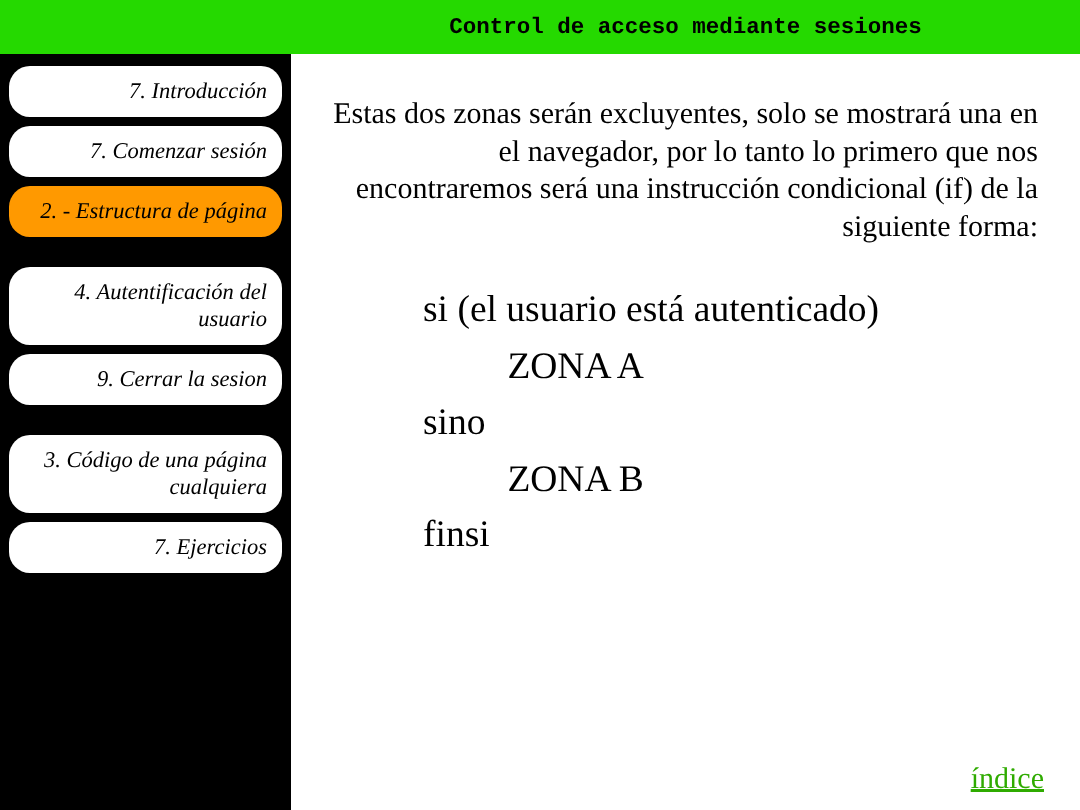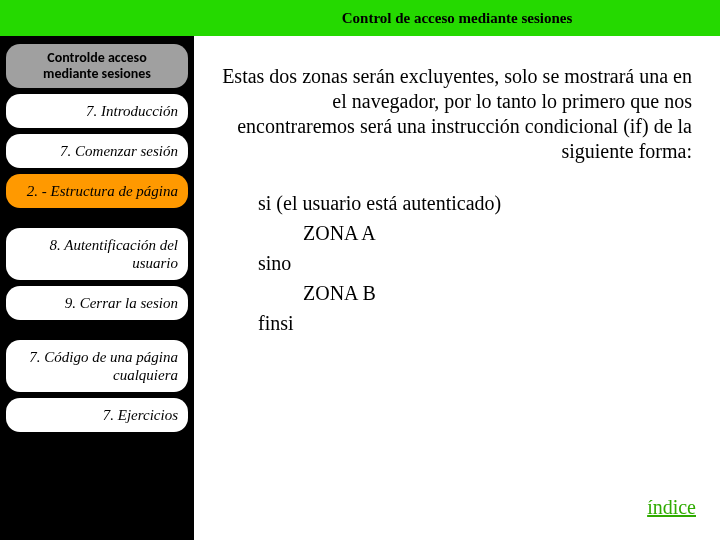--- a/index.html
+++ b/index.html
@@ -15,21 +15,21 @@
     width: 720px;
     height: 36px;
     background: #25d900;
     display: flex;
     align-items: center;
   }
   .header-inner {
     margin-left: 194px;
     width: 526px;
     text-align: center;
-    font-family: Liberation Serif, serif;
+    font-family: Liberation Mono, monospace;
     font-weight: bold;
     font-size: 15px;
     color: #000;
   }
   .container {
     display: flex;
     width: 720px;
     height: 504px;
   }
   .sidebar {
@@ -73,70 +73,66 @@
     position: relative;
     font-size: 20px;
     color: #000;
     line-height: 1.25;
   }
   .para1 {
     margin-bottom: 24px;
     text-align: right;
   }
   .pseudo {
-    margin-left: 36px;
-    font-size: 20px;
+    margin-left: 60px;
+    font-size: 25px;
     line-height: 1.5;
     white-space: pre;
     font-family: Georgia, 'Times New Roman', serif;
   }
   .index-link {
     position: absolute;
     right: 24px;
-    bottom: 20px;
+    bottom: 8px;
     color: #2fab00;
     font-size: 20px;
     text-decoration: underline;
     cursor: pointer;
   }
 </style>
 </head>
 <body>
 
 <div class="header">
   <div class="header-inner">Control de acceso mediante sesiones</div>
 </div>
 
 <div class="container">
 
   <div class="sidebar">
-    <div class="side-title">
-      <span>Controlde acceso</span><br>
-      <span>mediante sesiones</span>
-    </div>
 
     <div class="nav-item">
       <span>7. Introducción</span>
     </div>
     <div class="nav-item">
       <span>7. Comenzar sesión</span>
     </div>
     <div class="nav-item active">
       <span>2. - Estructura de página</span>
     </div>
     <div class="nav-gap"></div>
     <div class="nav-item">
-      <span>8. Autentificación del usuario</span>
+      <span>4. Autentificación del usuario</span>
     </div>
     <div class="nav-item">
       <span>9. Cerrar la sesion</span>
     </div>
     <div class="nav-gap"></div>
     <div class="nav-item">
-      <span>7. Código de una página cualquiera</span>
+      <span>3. Código de una página cualquiera</span>
     </div>
     <div class="nav-item">
       <span>7. Ejercicios</span>
     </div>
   </div>
 
   <div class="content">
     <p class="para1">Estas dos zonas serán excluyentes, solo se mostrará una en el navegador, por lo tanto lo primero que nos encontraremos será una instrucción condicional (if) de la siguiente forma:</p>
     <div class="pseudo"><span>si (el usuario está autenticado)</span>
 <span>         ZONA A</span>

